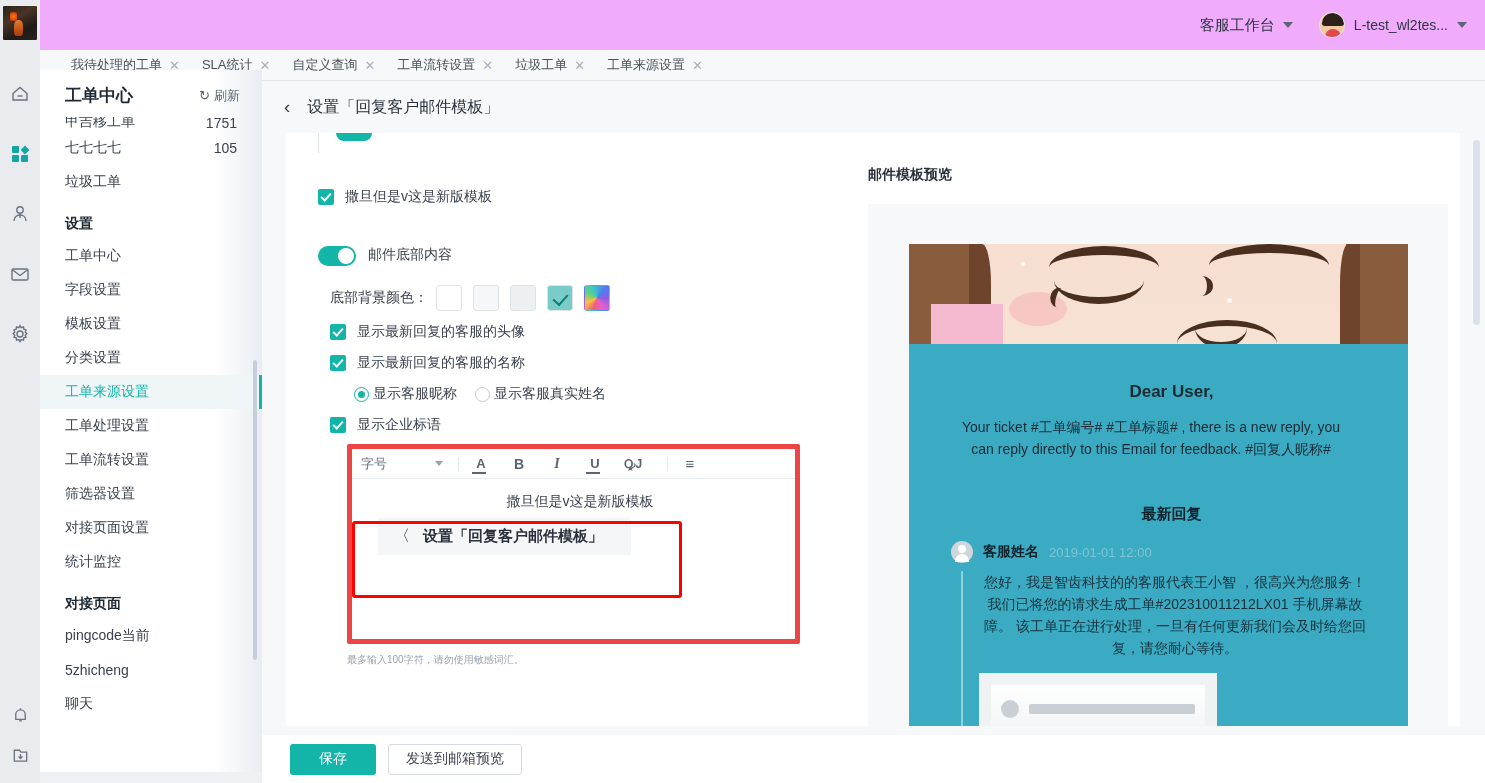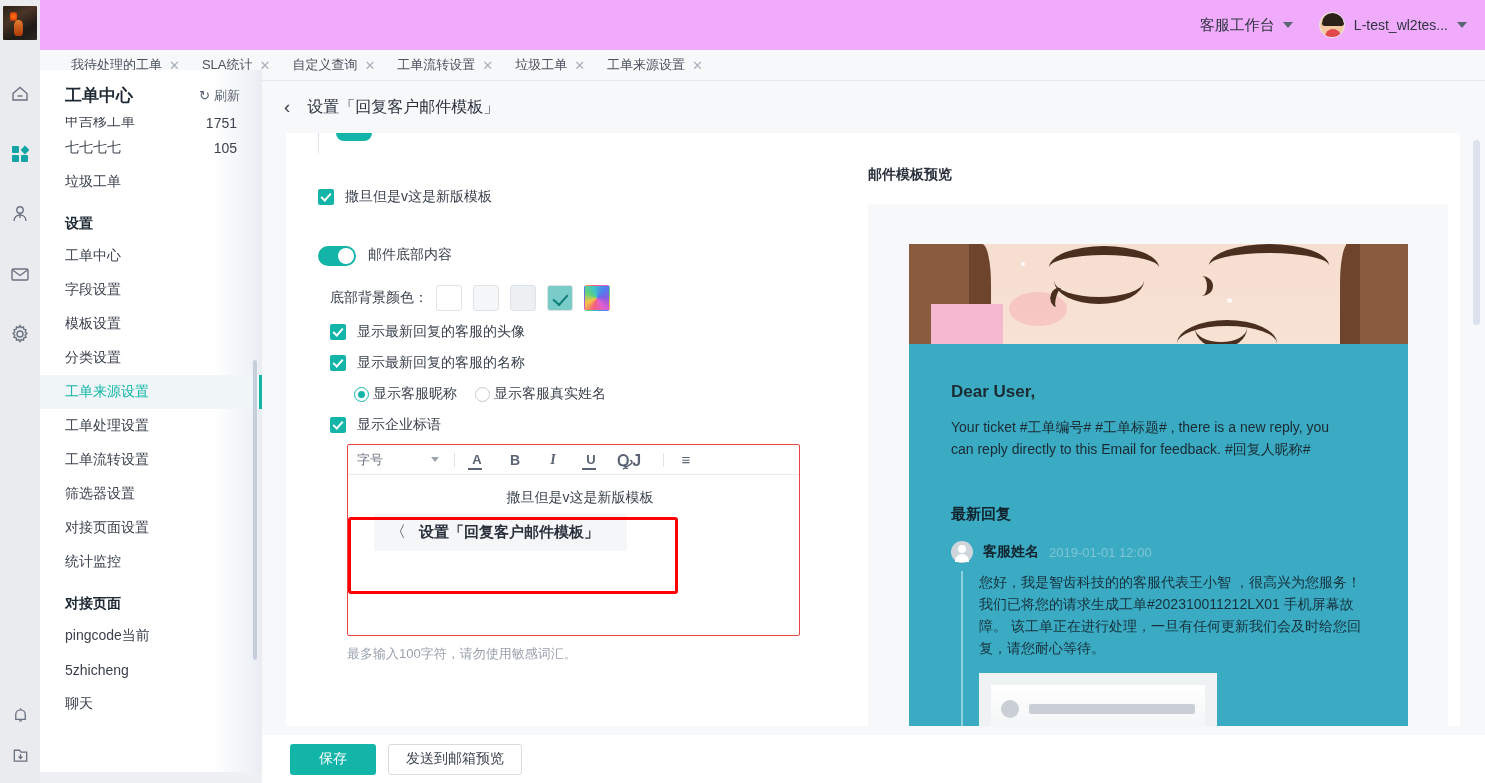--- a/index.html
+++ b/index.html
@@ -189,21 +189,21 @@
   }
   .radio.on { border-color: #13b5a8; }
   .radio.on::after {
     content:""; position:absolute; left:3px; top:3px; width:7px; height:7px;
     border-radius:50%; background:#13b5a8;
   }
   .radio-lbl { font-size: 14px; color: #3b424d; }
 
   
   .editor {
-    width: 453px; border: 1px solid #ef4444; background: #fff; border-radius: 2px;
+    width: 453px; border: 5px solid #ef4444; background: #fff; border-radius: 2px;
   }
   .editor-toolbar {
     height: 30px; border-bottom: 1px solid #e9ecef; display: flex; align-items: center;
     padding: 0 9px; gap: 0;
   }
   .fontsize-sel {
     display: flex; align-items: center; justify-content: space-between;
     width: 88px; font-size: 13px; color: #6b7280; cursor: pointer; padding-right: 6px;
   }
   .mini-caret { width:0;height:0;border-left:4px solid transparent;border-right:4px solid transparent;border-top:5px solid #9aa2ad; }
@@ -221,21 +221,21 @@
   .ed-chip {
     display: inline-flex; align-items: center; gap: 13px;
     background: #f4f6f8; padding: 8px 28px 8px 16px; margin: 7px 0 0 13px;
     font-size: 15px; font-weight: bold; color: #2a313c;
   }
   .ed-chip-arrow { font-size: 16px; font-weight: normal; color: #2a313c; }
   .redbox {
     position: absolute; left: 0px; top: 42px; width: 330px; height: 77px;
     border: 3px solid #ff0000; border-radius: 3px; pointer-events: none;
   }
-  .hint { font-size: 13px; color: #9aa2ad; margin-top: 9px; }
+  .hint { font-size: 10px; color: #9aa2ad; margin-top: 9px; }
 
   .form-scroll {
     position: absolute; left: 838px; top: 470px; width: 5px; height: 120px;
     background: #d6dde9; border-radius: 3px;
   }
 
   
   .pv-title { font-size: 14px; font-weight: bold; color: #2a313c; padding: 33px 0 0 0; }
   .pv-frame {
     margin-top: 20px; width: 580px; height: 546px; background: #f7f8fa; overflow: hidden;
@@ -262,21 +262,21 @@
   .hero-cheek { position:absolute; left:100px; top:48px; width:58px; height:34px; background:#f6c2bf; border-radius:50%; opacity:.85; }
   .hero-nose { position:absolute; left:282px; top:32px; width:22px; height:20px;
     border-right: 6px solid #4a2f1e; border-radius: 0 70% 70% 0; }
   .hero-mouth { position:absolute; left:268px; top:76px; width:100px; height:26px;
     border-top: 6px solid #4a2f1e; border-radius: 55% 55% 0 0 / 100% 100% 0 0; }
   .hero-mouth2 { position:absolute; left:286px; top:84px; width:52px; height:20px;
     border-bottom: 6px solid #4a2f1e; border-radius: 0 0 50% 50% / 0 0 100% 100%; }
   .hero-dot1 { position:absolute; left:112px; top:18px; width:4px; height:4px; border-radius:50%; background:#fff; opacity:.8;}
   .hero-dot2 { position:absolute; left:318px; top:54px; width:5px; height:5px; border-radius:50%; background:#fff; opacity:.8;}
 
-  .pv-body { background: #3aabc2; padding: 38px 16px 0 42px; }
+  .pv-body { background: #3aabc2; padding: 38px 16px 0 42px; text-align: center; }
   .pv-dear { font-size: 17px; font-weight: bold; color: #1b2a33; }
   .pv-para { font-size: 14px; color: #1b2a33; line-height: 22px; margin-top: 14px; width: 400px; }
   .pv-latest { font-size: 15px; font-weight: bold; color: #11242e; margin-top: 45px; }
   .pv-reply-head { display:flex; align-items:center; gap:10px; margin-top: 17px; }
   .pv-av { width:22px;height:22px;border-radius:50%;background:#cfd5da; position:relative; flex:none;}
   .pv-av::before{content:"";position:absolute;left:7px;top:4px;width:8px;height:8px;border-radius:50%;background:#fff;}
   .pv-av::after{content:"";position:absolute;left:4px;top:13px;width:14px;height:8px;border-radius:7px 7px 0 0;background:#fff;}
   .pv-agent { font-size:14px; font-weight:bold; color:#11242e; }
   .pv-time { font-size:13px; color:#7fc5d6; }
   .pv-quote {
@@ -540,21 +540,21 @@
         <div class="editor-toolbar">
           <span class="fontsize-sel">
             <span>字号</span>
             <span class="mini-caret"></span>
           </span>
           <span class="tb-div"></span>
           <span class="tb-btn tb-A">A</span>
           <span class="tb-btn" style="font-weight:bold;">B</span>
           <span class="tb-btn" style="font-style:italic;font-weight:bold;font-family:'Liberation Serif',serif;">I</span>
           <span class="tb-btn tb-U">U</span>
-          <span class="tb-btn" style="font-weight:bold;font-size:16px;">ꝘJ</span>
+          <span class="tb-btn" style="font-weight:bold;font-size:12px;">ꝘJ</span>
           <span class="tb-div"></span>
           <span class="tb-btn" style="font-size:15px;">≡</span>
         </div>
         <div class="editor-body">
           <div class="ed-line1">撒旦但是v这是新版模板</div>
           <div class="ed-chip">
             <span class="ed-chip-arrow">〈</span>
             <span>设置「回复客户邮件模板」</span>
           </div>
           <div class="redbox"></div>

